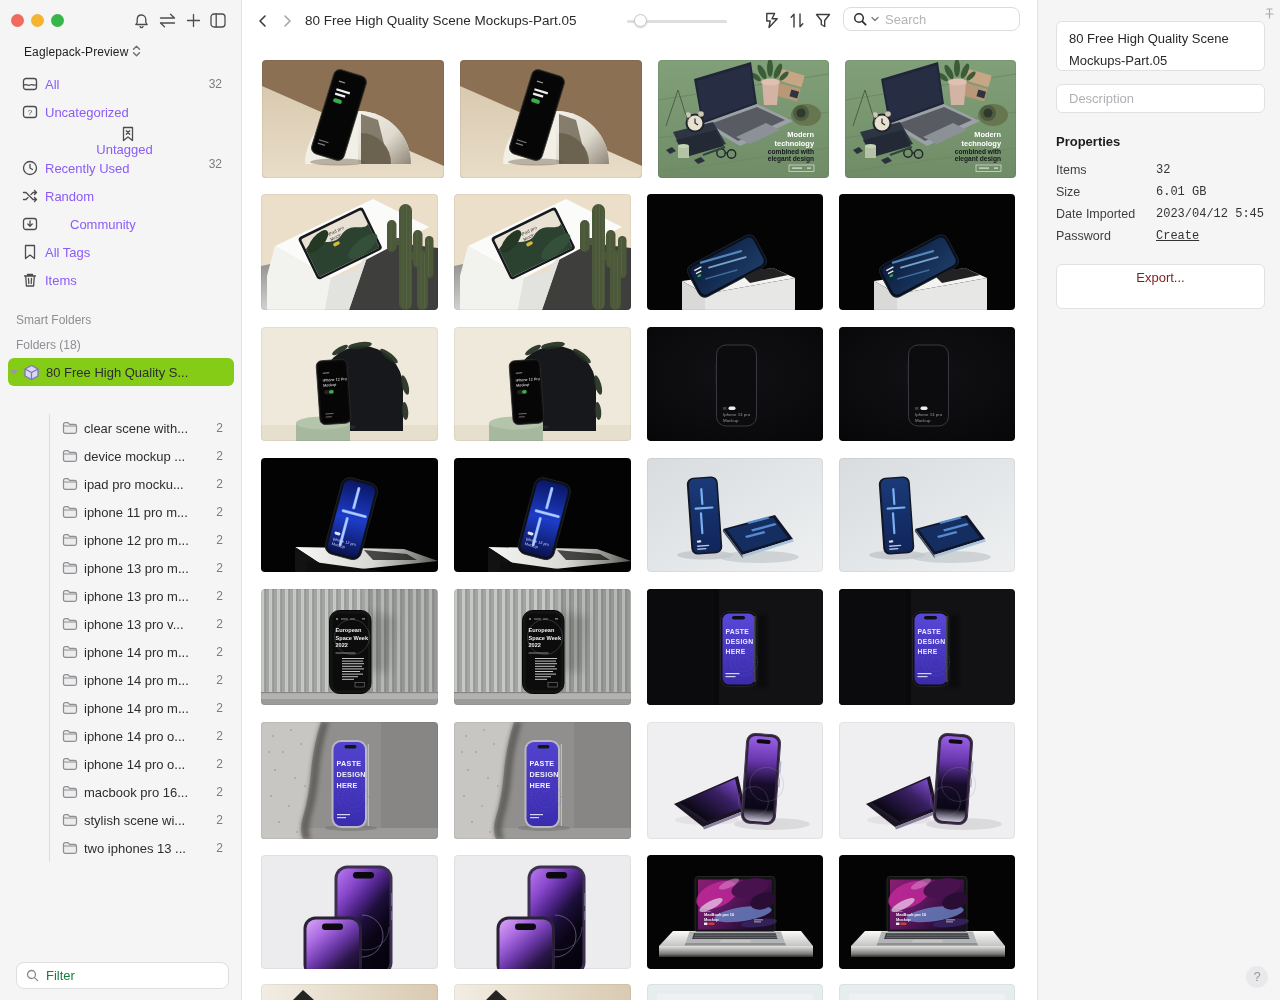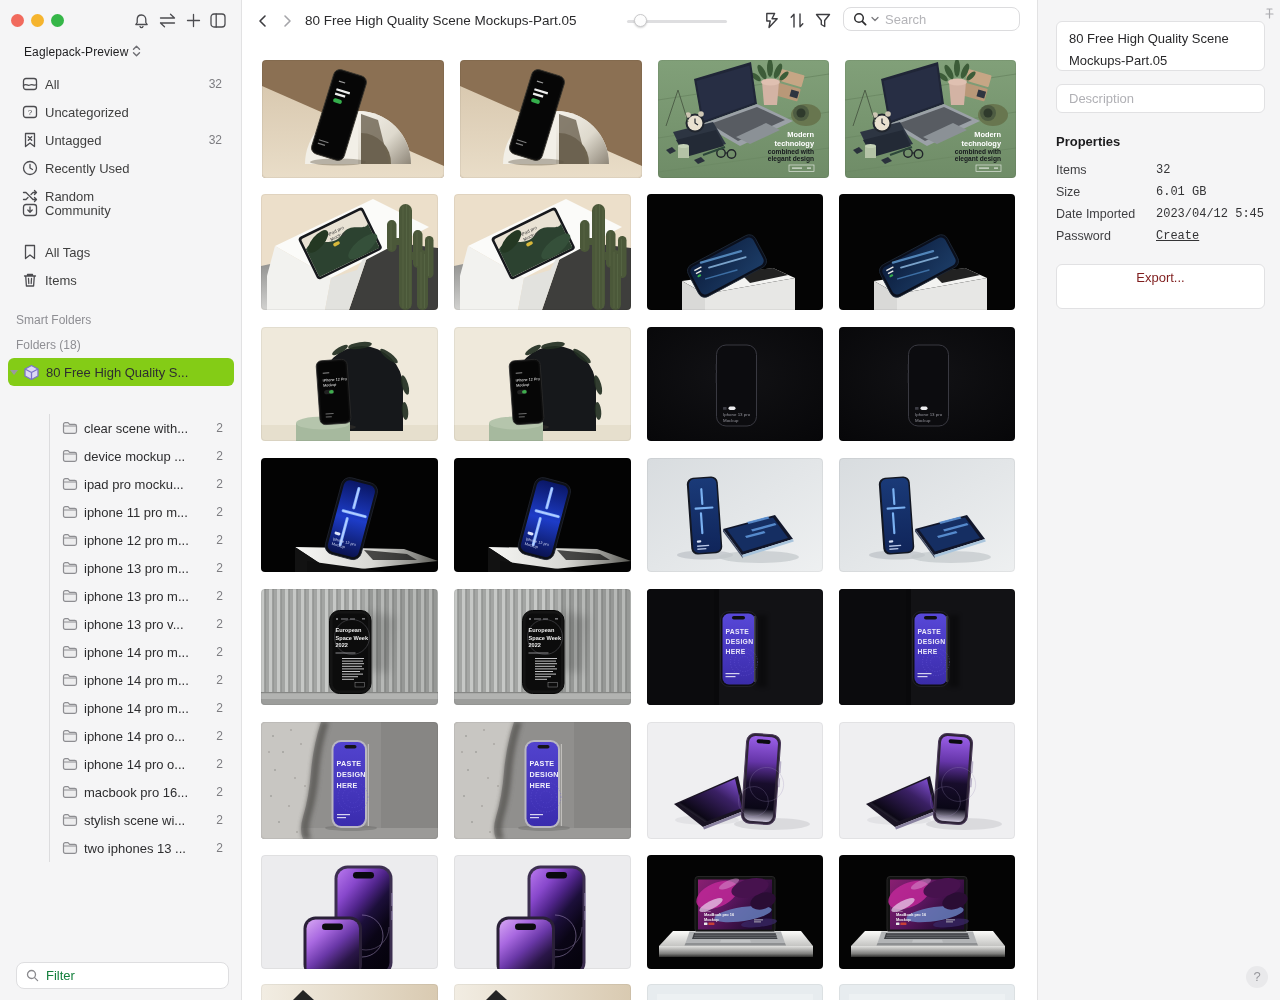--- a/index.html
+++ b/index.html
@@ -9,21 +9,21 @@
   #main { position:absolute; left:243px; top:0; width:794px; height:1000px; background:#fff; }
   #rpanel { position:absolute; left:1037px; top:0; width:243px; height:1000px; background:#f5f5f6; border-left:1px solid #e2e2e3; }
   .abs { position:absolute; }
   .ic { stroke:#4c4c50; fill:none; stroke-width:1.3; stroke-linecap:round; stroke-linejoin:round; }
   
   .dot { position:absolute; top:14px; width:13px; height:13px; border-radius:50%; }
   .toprow svg { position:absolute; top:13px; }
   .sbtitle { position:absolute; left:24px; top:45px; font-size:12px; font-weight:500; color:#1d1d1f; letter-spacing:.1px; }
   .mrow { position:absolute; left:8px; width:226px; height:28px; display:flex; align-items:center; }
   .mrow svg { margin-left:14px; flex:0 0 auto; }
-  .mrow .t { margin-left:7px; font-size:13px; color:#404040; }
+  .mrow .t { margin-left:7px; font-size:13px; color:#8b5cf6; }
   .mrow .c { margin-left:auto; margin-right:12px; font-size:12px; color:#7c7c80; }
   .shead { position:absolute; left:16px; font-size:12px; color:#8e8e93; }
   .trow { position:absolute; left:8px; width:226px; height:28px; display:flex; align-items:center; }
   .trow .t { margin-left:6px; font-size:13px; color:#2e2e30; white-space:nowrap; }
   .trow .c { margin-left:auto; margin-right:11px; font-size:12px; color:#7c7c80; }
   .caret { width:0; height:0; border-left:4px solid transparent; border-right:4px solid transparent; border-top:5px solid #9a9a9e; flex:0 0 auto; }
   #filter { position:absolute; left:16px; top:962px; width:213px; height:27px; background:#fff; border:1px solid #dedee0; border-radius:8px; display:flex; align-items:center; }
   #filter .t { margin-left:7px; font-size:13px; color:#15803d; }
   
   .mtitle { position:absolute; left:62px; top:13px; font-size:13.5px; font-weight:500; color:#2b2b2d; }
@@ -570,42 +570,42 @@
     <span class="t">All</span>
       <span class="c">32</span>
   </div>
   <div class="mrow" style="top:98px;">
     <svg width="16" height="16" viewBox="0 0 16 16">
         <rect class="ic" x="1.5" y="2.5" width="13" height="11" rx="2.5"></rect>
         <text x="8" y="11" font-size="8" fill="#4c4c50" text-anchor="middle" stroke="none" font-family="Liberation Sans">?</text>
       </svg>
     <span class="t">Uncategorized</span>
   </div>
-  <div class="mrow" style="top:126px;">
+  <div class="mrow" style="top:126px;flex-direction:column;">
     <svg width="16" height="16" viewBox="0 0 16 16">
         <path class="ic" d="M3.5 1.5 H12.5 V14.5 L8 11 L3.5 14.5 Z"></path>
         <path class="ic" d="M6.3 4.8 L9.7 8.2 M9.7 4.8 L6.3 8.2" stroke-width="1.1"></path>
       </svg>
     <span class="t">Untagged</span>
       <span class="c">32</span>
   </div>
   <div class="mrow" style="top:154px;">
     <svg width="16" height="16" viewBox="0 0 16 16">
         <circle class="ic" cx="8" cy="8" r="6.5"></circle>
         <path class="ic" d="M8 4.5 V8 L10.5 9.5"></path>
       </svg>
     <span class="t">Recently Used</span>
   </div>
   <div class="mrow" style="top:182px;">
     <svg width="16" height="16" viewBox="0 0 16 16">
         <path class="ic" d="M1.5 4.5 H4 L11 11.5 H14.5 M1.5 11.5 H4 L6 9.5 M9 6.5 L11 4.5 H14.5 M12.5 2.5 L14.5 4.5 L12.5 6.5 M12.5 9.5 L14.5 11.5 L12.5 13.5"></path>
       </svg>
     <span class="t">Random</span>
   </div>
-  <div class="mrow" style="top:196px;">
+  <div class="mrow" style="top:210px;gap:25px;">
     <svg width="16" height="16" viewBox="0 0 16 16">
         <rect class="ic" x="1.5" y="2.5" width="13" height="11" rx="2.5"></rect>
         <path class="ic" d="M8 5 V10 M5.8 8 L8 10.2 L10.2 8"></path>
       </svg>
     <span class="t">Community</span>
   </div>
   <div class="mrow" style="top:238px;">
     <svg width="16" height="16" viewBox="0 0 16 16">
         <path class="ic" d="M3.5 1.5 H12.5 V14.5 L8 11 L3.5 14.5 Z"></path>
       </svg>

